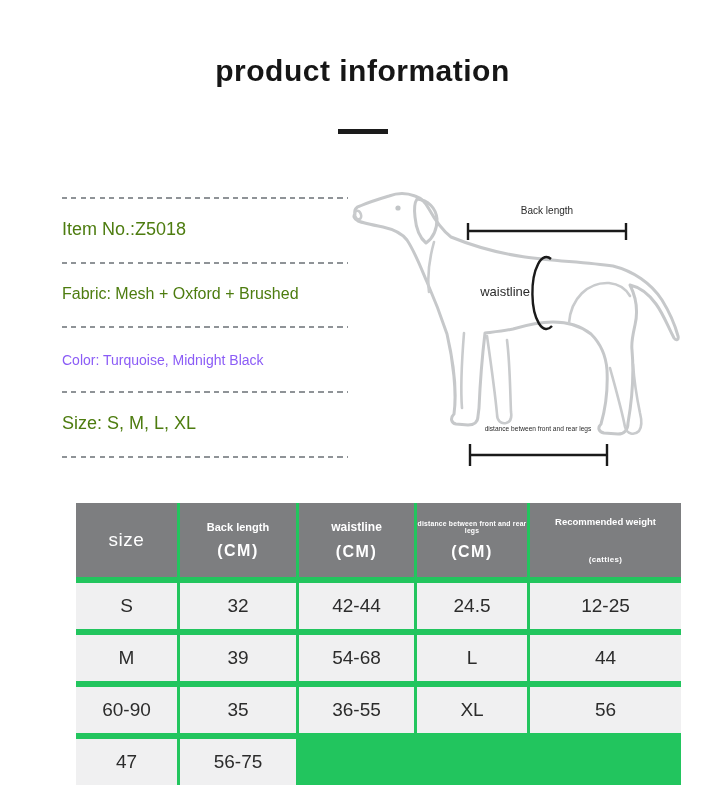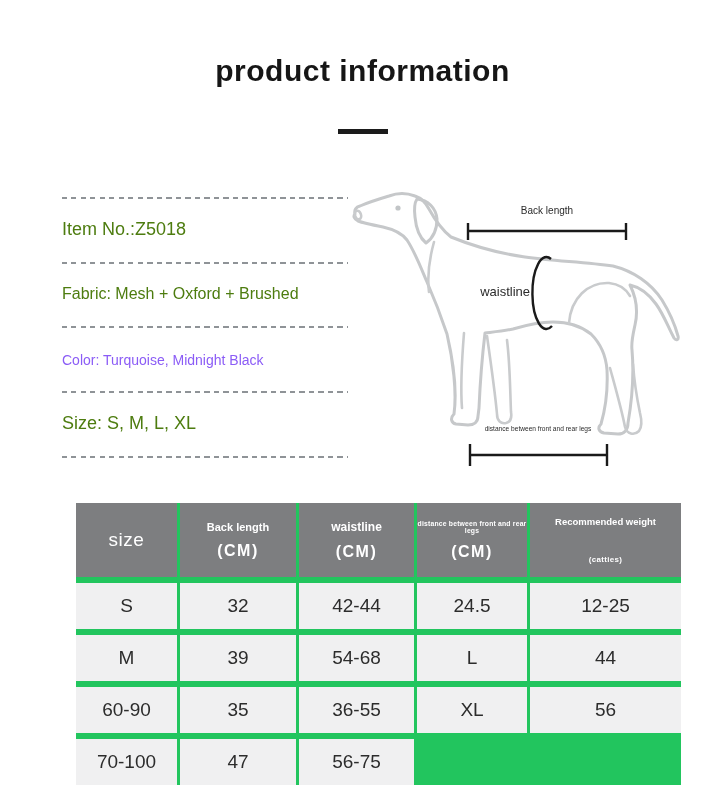--- a/index.html
+++ b/index.html
@@ -183,16 +183,15 @@
   <div class="cell td">54-68</div>
 
   <div class="cell td">L</div>
   <div class="cell td">44</div>
   <div class="cell td">60-90</div>
   <div class="cell td">35</div>
   <div class="cell td">36-55</div>
 
   <div class="cell td">XL</div>
   <div class="cell td">56</div>
-  <div class="cell td">70-100</div>
   <div class="cell td">47</div>
   <div class="cell td">56-75</div>
 </div>
 
 </body></html>

